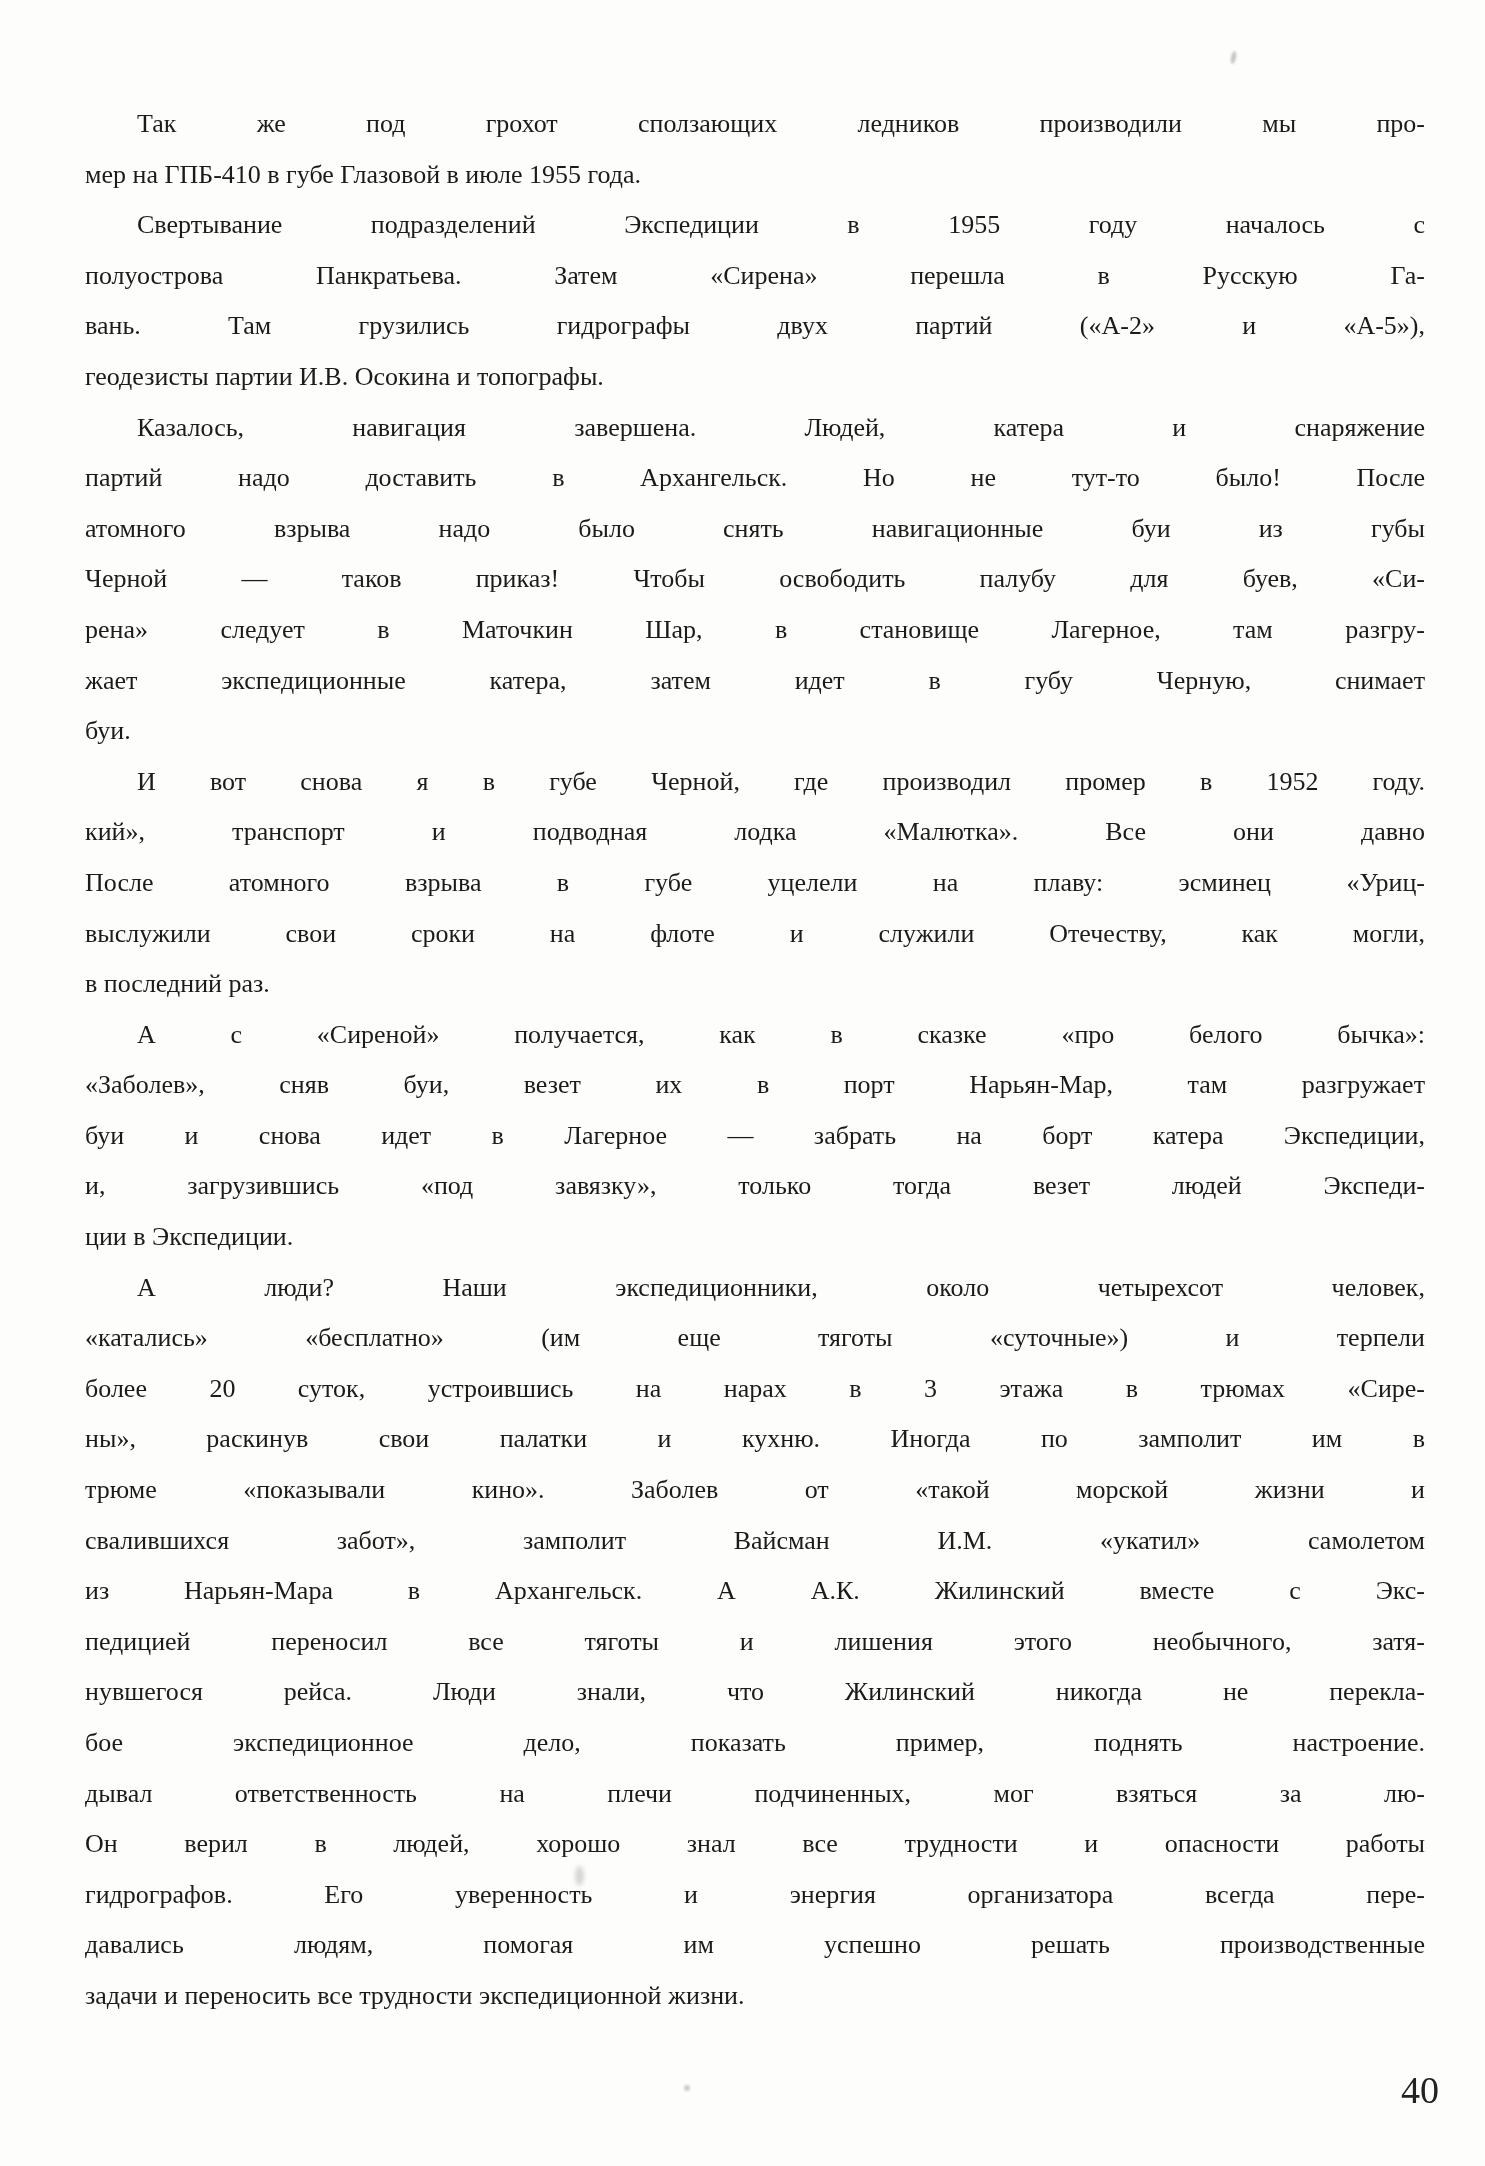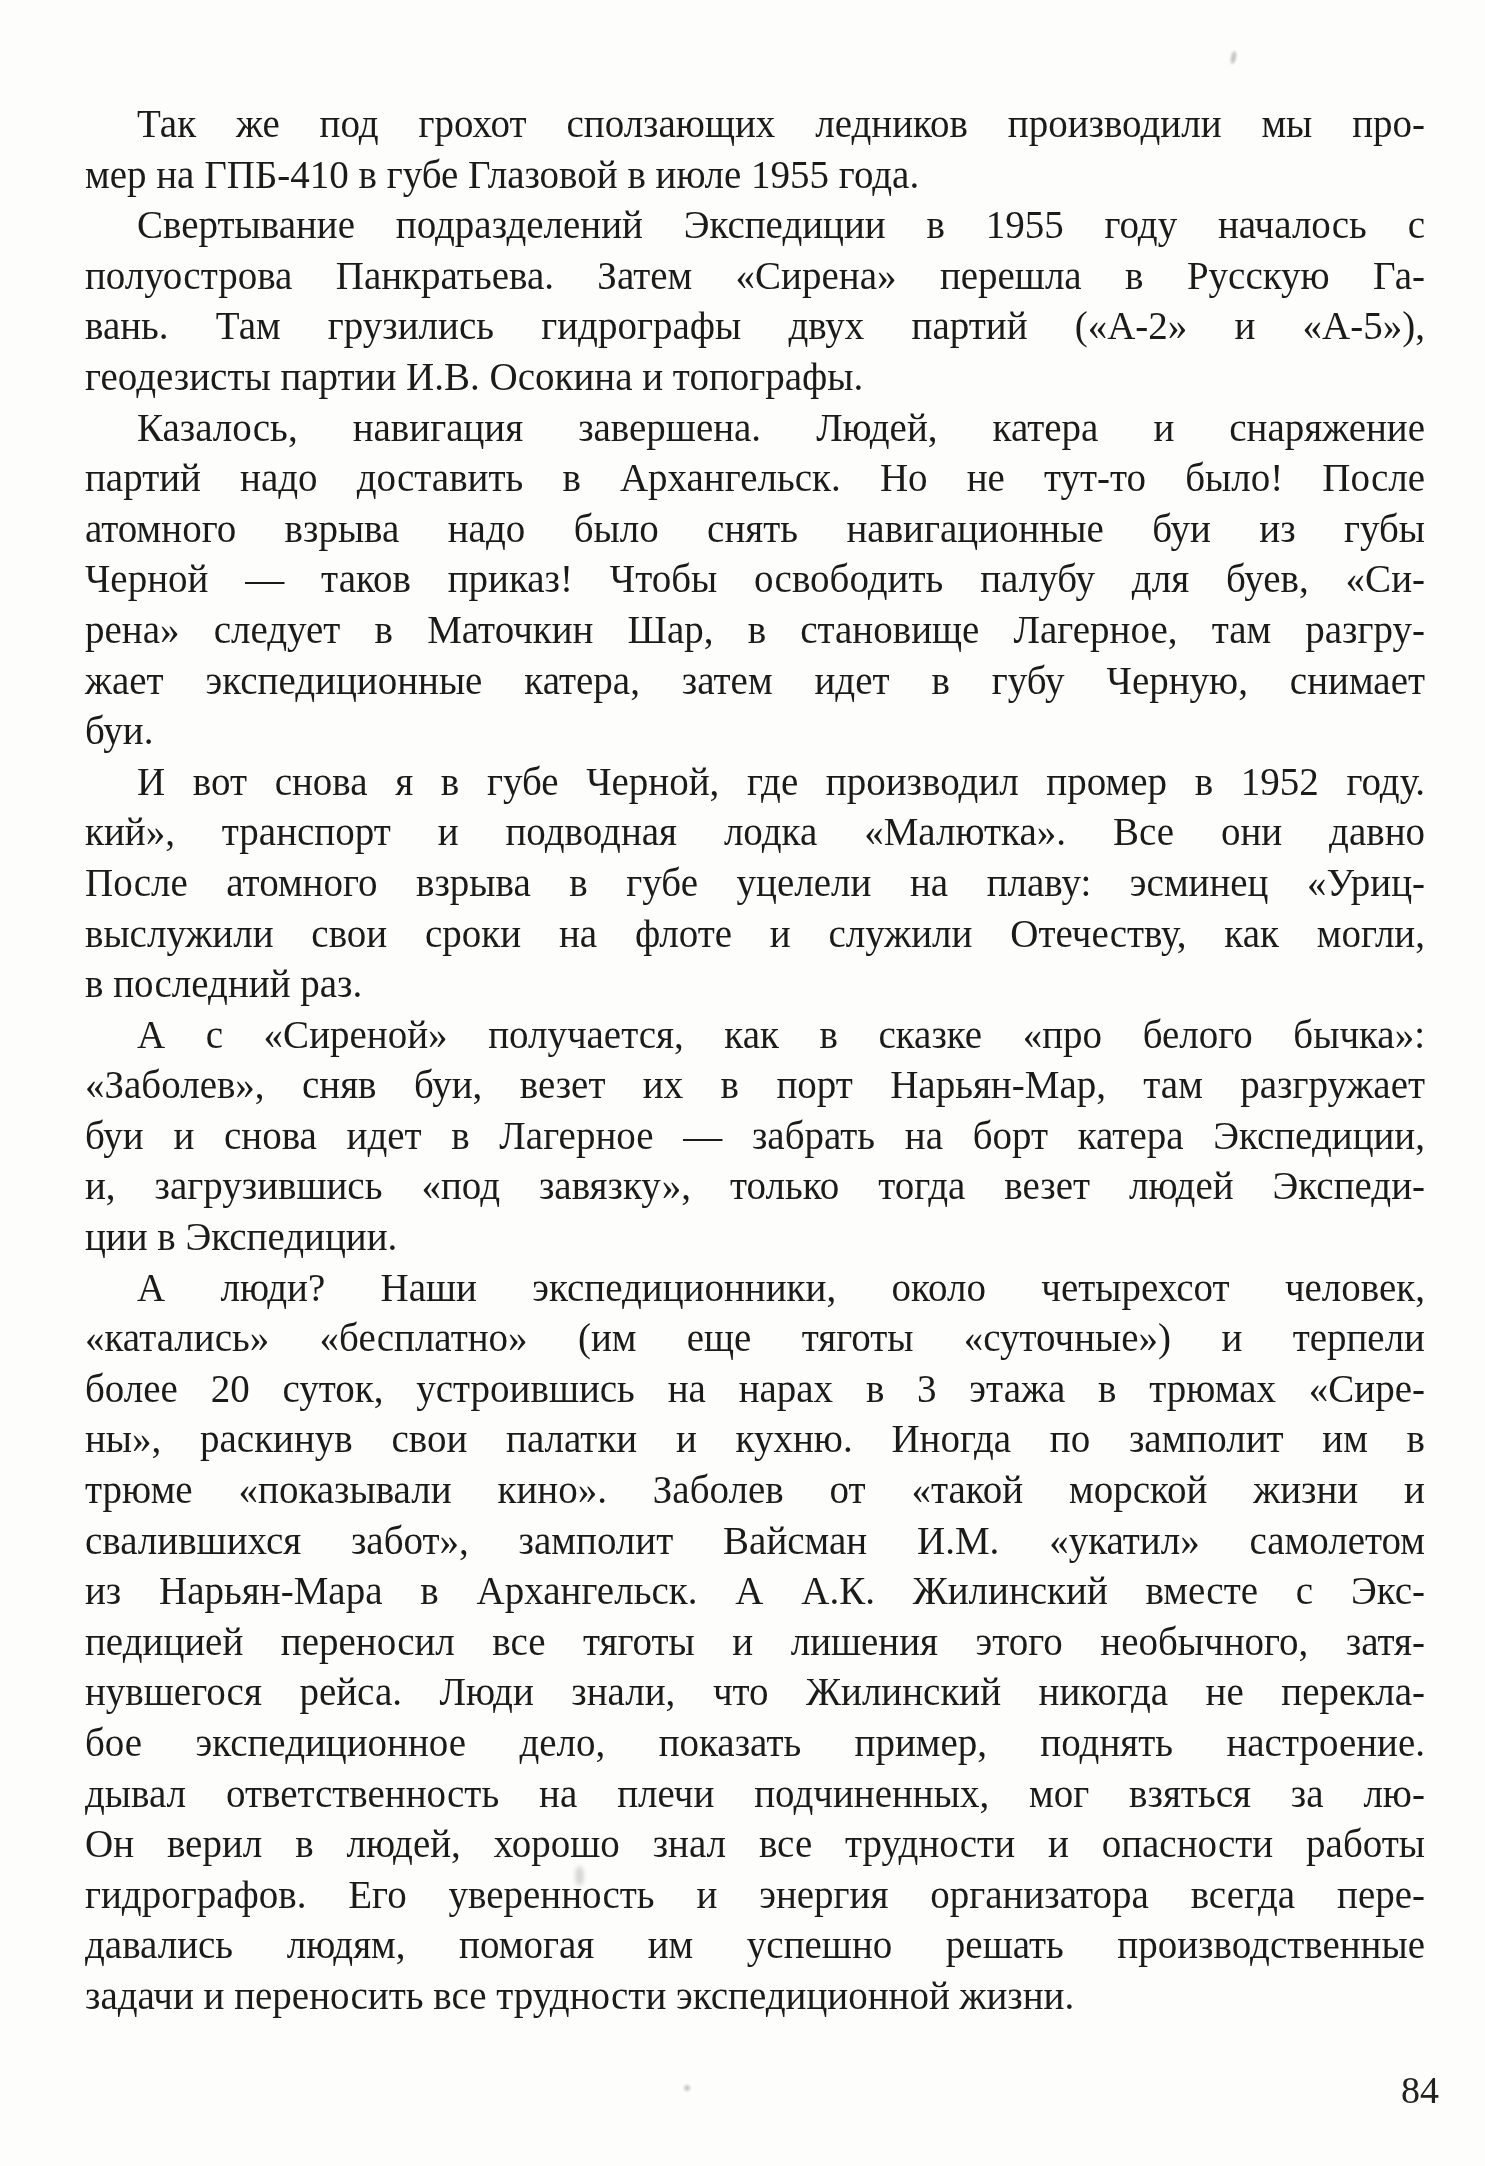--- a/index.html
+++ b/index.html
@@ -10,21 +10,21 @@
     background: #fdfdfc;
     overflow: hidden;
     font-family: "Liberation Serif", "DejaVu Serif", serif;
     color: #1b1b1b;
   }
   .text-block {
     position: absolute;
     left: 85px;
     top: 99px;
     width: 1340px;
-    font-size: 39px;
+    font-size: 26px;
     line-height: 50.6px;
   }
   .paragraph { margin: 0; }
   .line {
     text-align: justify;
     text-align-last: justify;
   }
   .line.indent { text-indent: 52px; }
   .line.end { text-align-last: left; }
   .page-number {
@@ -94,14 +94,14 @@
         <div class="line">нувшегося рейса. Люди знали, что Жилинский никогда не перекла-</div>
         <div class="line">бое экспедиционное дело, показать пример, поднять настроение.</div>
         <div class="line">дывал ответственность на плечи подчиненных, мог взяться за лю-</div>
         <div class="line">Он верил в людей, хорошо знал все трудности и опасности работы</div>
         <div class="line">гидрографов. Его уверенность и энергия организатора всегда пере-</div>
         <div class="line">давались людям, помогая им успешно решать производственные</div>
         <div class="line end">задачи и переносить все трудности экспедиционной жизни.</div>
       </div>
     </div>
 
-  <div class="page-number">84</div>
+  <div class="page-number">40</div>
 </div>
 
 </body></html>

